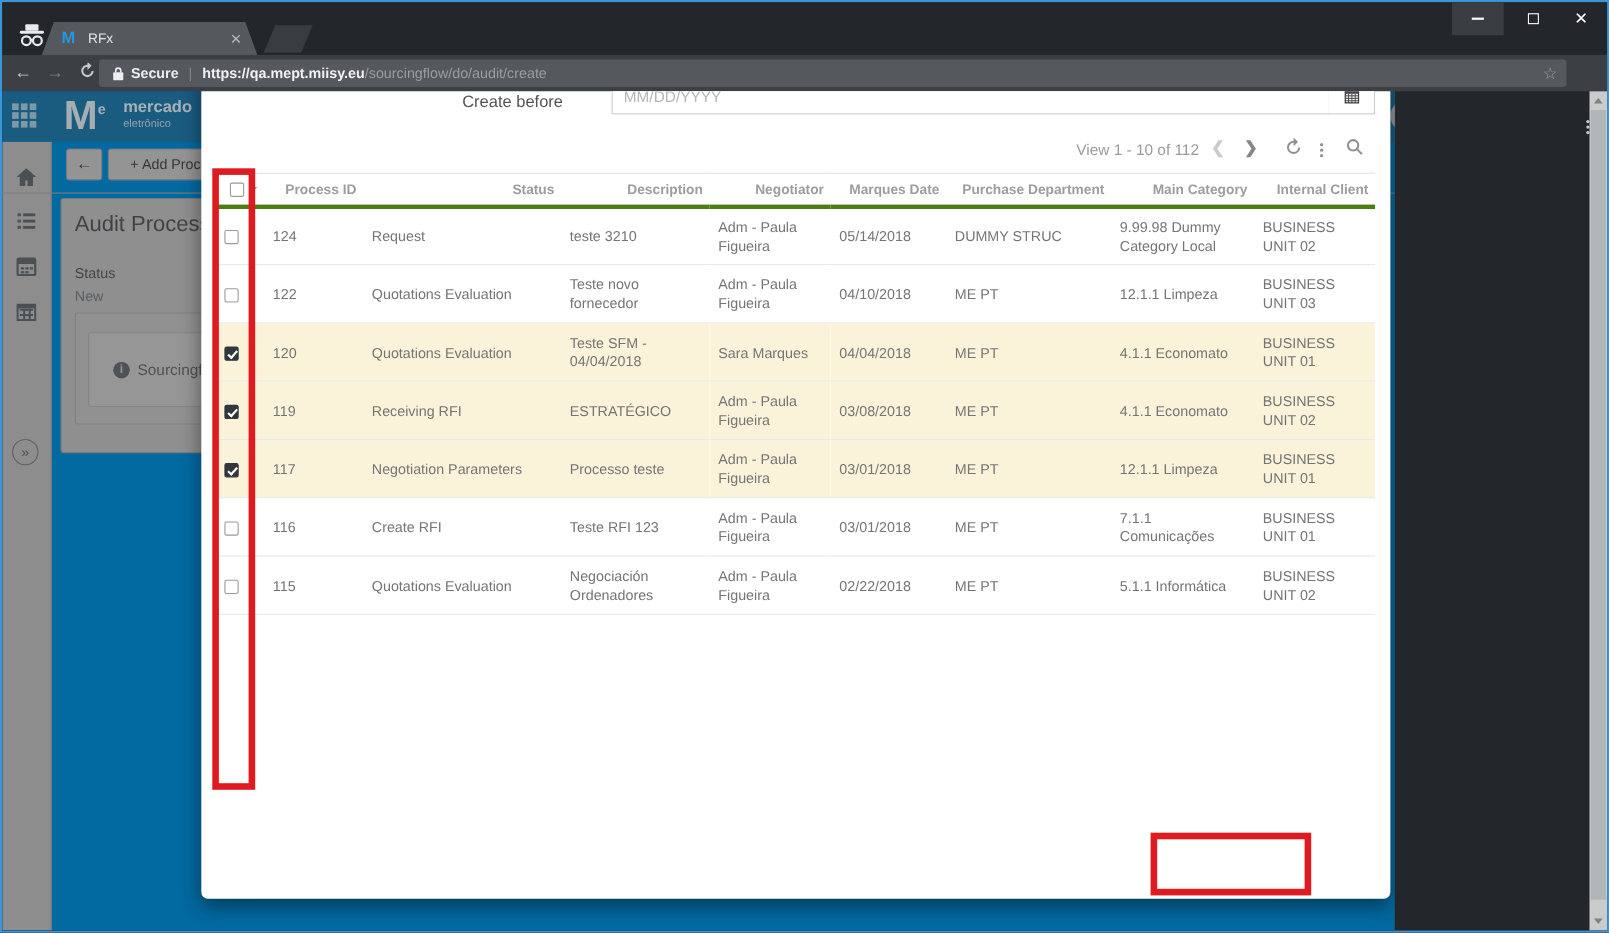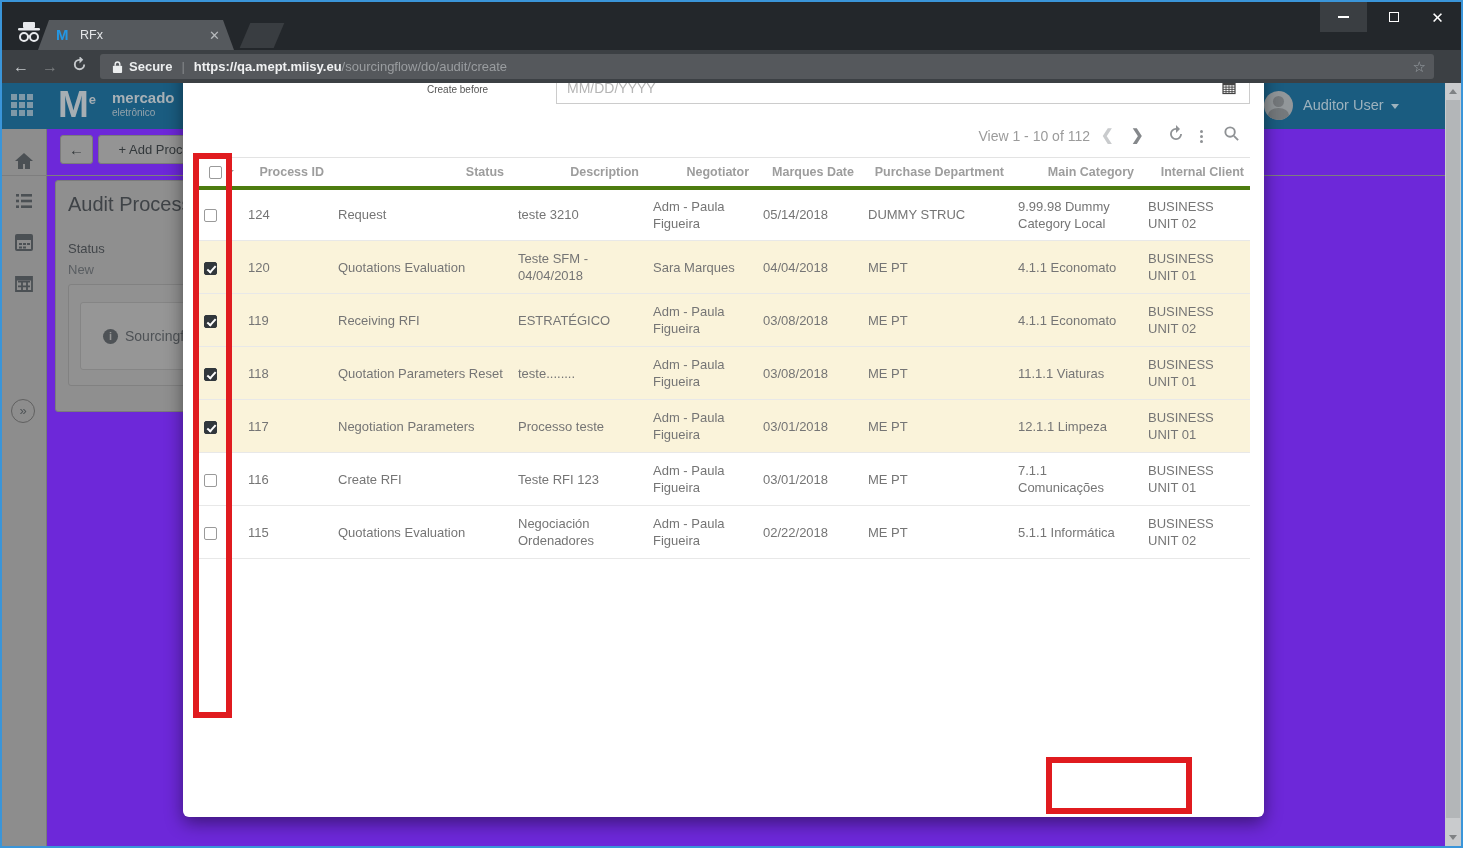--- a/index.html
+++ b/index.html
@@ -20,33 +20,33 @@
   .wbtn.min{left:1318px;background:#3a3e42}
   .wbtn.max{left:1368px}
   .wbtn.cls{left:1412px}
   .glyph-min{width:11px;height:2px;background:#fff}
   .glyph-max{width:10px;height:10px;border:1.5px solid #fff}
   .glyph-x{color:#fff;font-size:15px;line-height:15px}
 
   .toolbar{position:absolute;left:0;top:48px;right:0;height:33px;background:#3c4044;display:flex;align-items:center}
   .navic{width:20px;text-align:center;font-size:16px;color:#c6c9cc;margin-left:9px}
   .navic.dis{color:#7b7e81}
-  .urlbar{position:absolute;left:98px;top:4px;width:1334px;height:25px;background:#55585c;border-radius:3px;
+  .urlbar{position:absolute;left:88px;top:4px;width:1334px;height:25px;background:#55585c;border-radius:3px;
           display:flex;align-items:center;padding:0 8px;color:#e8eaec;font-size:13px}
   .lock{margin:0 6px 0 4px}
   .secure{font-weight:bold;color:#eceeef}
   .urldiv{color:#85888b;margin:0 9px;font-size:13px}
   .host{font-weight:bold;color:#f0f1f2}
   .path{color:#9a9da0}
   .star{margin-left:auto;color:#9aa0a5;font-size:15px}
   .kebab{position:absolute;right:9px;top:56px;width:18px;height:18px;display:flex;flex-direction:column;align-items:center;justify-content:center;gap:2px}
   .kebab i{width:3px;height:3px;border-radius:50%;background:#c6c9cc}
 
   
-  .page{position:absolute;left:0;top:81px;width:1443px;height:763px;background:#6d28d9;overflow:hidden}
+  .page{position:absolute;left:0;top:81px;width:1266px;height:763px;background:#0369a1;overflow:hidden}
   .appbar{position:absolute;left:0;top:0;right:0;height:46px;background:#1a5c80}
   .gridic{position:absolute;left:9px;top:11px;width:24px;height:24px;display:grid;grid-template-columns:repeat(3,6px);grid-template-rows:repeat(3,6px);gap:2px}
   .gridic i{background:#7e98a7}
   .brandM{position:absolute;left:56px;top:1px;color:#a6aeb3;font-size:37px;font-weight:bold}
   .brandM sup{font-size:13px}
   .brandtx{position:absolute;left:110px;top:7px;color:#a8b1b6;line-height:15px}
   .brandtx .b1{font-weight:bold;font-size:15px}
   .brandtx .b2{font-size:10px;color:#94a3ab}
   .avatar{position:absolute;left:1262px;top:8px;width:29px;height:29px;border-radius:50%;background:#92979a;overflow:hidden}
   .avatar::before{content:"";position:absolute;left:9px;top:5px;width:11px;height:11px;border-radius:50%;background:#75797c}
@@ -79,21 +79,21 @@
   
   .vscroll{position:absolute;left:1443px;top:81px;width:16px;height:763px;background:#c9cbcd}
   .sarrow{position:absolute;left:0;width:16px;height:17px;display:flex;align-items:center;justify-content:center}
   .tri-up{border-left:4px solid transparent;border-right:4px solid transparent;border-bottom:5px solid #7f8284}
   .tri-dn{border-left:4px solid transparent;border-right:4px solid transparent;border-top:5px solid #7f8284}
   .thumb{position:absolute;left:1px;top:17px;width:14px;height:718px;background:#b3b6b8}
 
   
   .modal{position:absolute;left:181px;top:-30px;width:1081px;height:764px;background:#fff;border-radius:0 0 6px 6px;
          box-shadow:0 6px 18px rgba(0,0,0,.45);z-index:5}
-  .cb-label{position:absolute;left:244px;top:31px;width:110px;text-align:left;font-size:10px;color:#555}
+  .cb-label{position:absolute;left:228px;top:31px;width:110px;text-align:center;font-size:15px;color:#555}
   .dateinput{position:absolute;left:373px;top:18px;width:653px;height:33px;border:1px solid #ccc;background:#fff;
              font-size:14px;color:#444;padding:0 10px}
   .dateinput::placeholder{color:#b5b5b5}
   .dateaddon{position:absolute;left:1025px;top:18px;width:42px;height:33px;border:1px solid #ccc;border-left:none;background:#fff;
              display:flex;align-items:center;justify-content:center}
   .pager{position:absolute;right:174px;top:75px;font-size:14px;color:#9b9b9b}
   .pgic{position:absolute;top:72px;font-size:19px;color:#8f9295;line-height:20px}
   .pgchev{font-weight:bold;font-size:15px}
   .pg-prev{left:918px;color:#c9cbcd}
   .pg-next{left:948px;color:#85888b}
@@ -303,20 +303,31 @@
               <td class="colcb"><span class="cb"></span></td>
               <td class="col0">124</td>
               <td class="col1">Request</td>
               <td class="col2">teste 3210</td>
               <td class="col3">Adm - Paula Figueira</td>
               <td class="col4">05/14/2018</td>
               <td class="col5">DUMMY STRUC</td>
               <td class="col6">9.99.98 Dummy Category Local</td>
               <td class="col7">BUSINESS UNIT 02</td>
             </tr>
+            <tr>
+              <td class="colcb"><span class="cb"></span></td>
+              <td class="col0">122</td>
+              <td class="col1">Quotations Evaluation</td>
+              <td class="col2">Teste novo fornecedor</td>
+              <td class="col3">Adm - Paula Figueira</td>
+              <td class="col4">04/10/2018</td>
+              <td class="col5">ME PT</td>
+              <td class="col6">12.1.1 Limpeza</td>
+              <td class="col7">BUSINESS UNIT 03</td>
+            </tr>
             <tr class="sel">
               <td class="colcb"><span class="cb checked"></span></td>
               <td class="col0">120</td>
               <td class="col1">Quotations Evaluation</td>
               <td class="col2">Teste SFM - 04/04/2018</td>
               <td class="col3">Sara Marques</td>
               <td class="col4">04/04/2018</td>
               <td class="col5">ME PT</td>
               <td class="col6">4.1.1 Economato</td>
               <td class="col7">BUSINESS UNIT 01</td>
@@ -327,31 +338,20 @@
               <td class="col1">Receiving RFI</td>
               <td class="col2">ESTRATÉGICO</td>
               <td class="col3">Adm - Paula Figueira</td>
               <td class="col4">03/08/2018</td>
               <td class="col5">ME PT</td>
               <td class="col6">4.1.1 Economato</td>
               <td class="col7">BUSINESS UNIT 02</td>
             </tr>
             <tr class="sel">
               <td class="colcb"><span class="cb checked"></span></td>
-              <td class="col0">118</td>
-              <td class="col1">Quotation Parameters Reset</td>
-              <td class="col2">teste........</td>
-              <td class="col3">Adm - Paula Figueira</td>
-              <td class="col4">03/08/2018</td>
-              <td class="col5">ME PT</td>
-              <td class="col6">11.1.1 Viaturas</td>
-              <td class="col7">BUSINESS UNIT 01</td>
-            </tr>
-            <tr class="sel">
-              <td class="colcb"><span class="cb checked"></span></td>
               <td class="col0">117</td>
               <td class="col1">Negotiation Parameters</td>
               <td class="col2">Processo teste</td>
               <td class="col3">Adm - Paula Figueira</td>
               <td class="col4">03/01/2018</td>
               <td class="col5">ME PT</td>
               <td class="col6">12.1.1 Limpeza</td>
               <td class="col7">BUSINESS UNIT 01</td>
             </tr>
             <tr>

